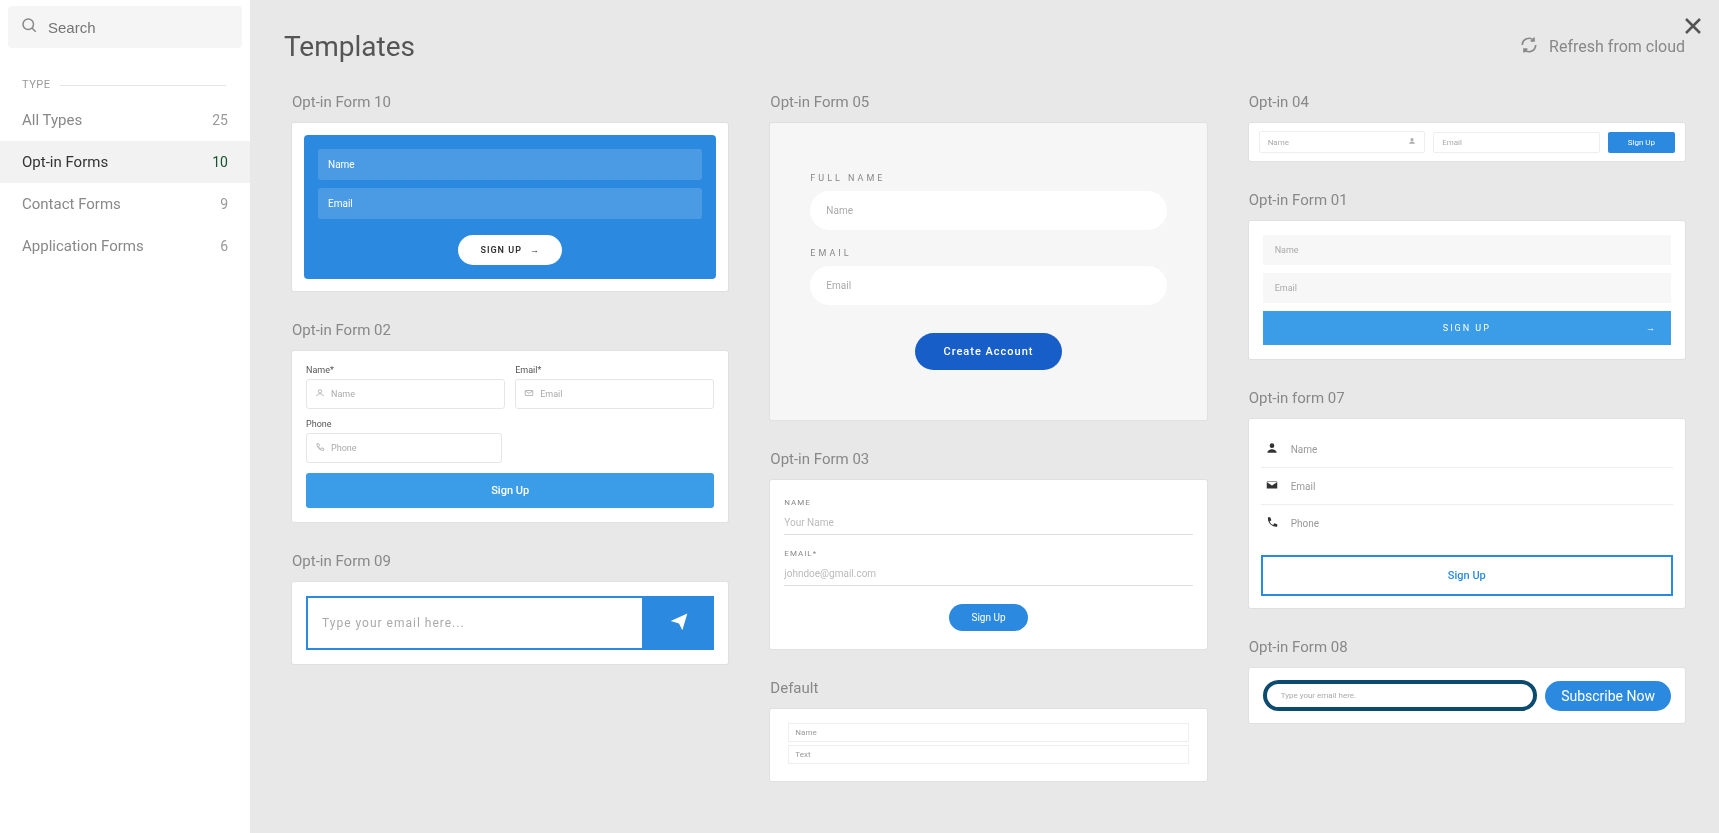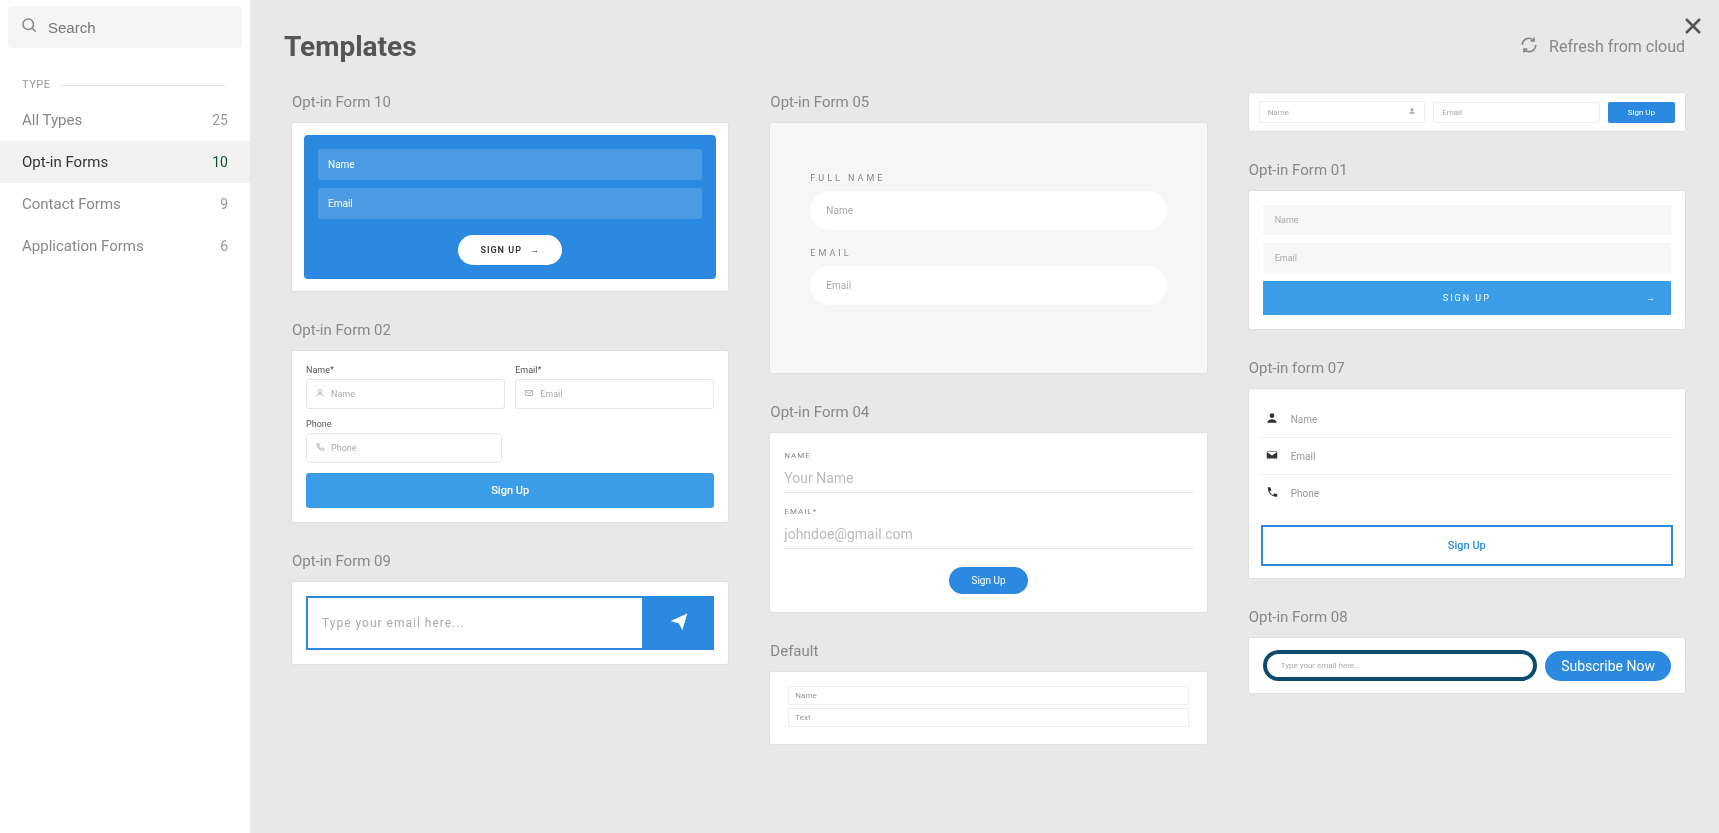--- a/index.html
+++ b/index.html
@@ -79,21 +79,21 @@
   position: relative;
 }
 .header-row {
   display: flex;
   justify-content: space-between;
   align-items: center;
   margin-bottom: 30px;
 }
 .page-title {
   font-size: 28px;
-  font-weight: 700;
+  font-weight: 400;
   color: #555;
 }
 .refresh {
   display: flex;
   align-items: center;
   gap: 10px;
   color: #888;
   font-size: 16px;
   cursor: pointer;
 }
@@ -228,21 +228,21 @@
 }
 .tpl05-btnwrap { text-align: center; }
 
 
 .tpl03 { padding: 18px 14px; }
 .tpl03-label { font-size: 8px; letter-spacing: 1px; color: #888; margin-bottom: 4px;}
 .tpl03-field {
   border: none;
   border-bottom: 1px solid #ddd;
   padding: 6px 0;
-  font-size: 14px;
+  font-size: 10px;
   color: #bbb;
   margin-bottom: 14px;
 }
 .tpl03-btn {
   background: #2b8ae0;
   color: #fff;
   border-radius: 18px;
   padding: 8px 22px;
   font-size: 10px;
   display: inline-block;
@@ -470,25 +470,28 @@
 
       <div class="col">
 
         <div class="card">
           <div class="card-title">Opt-in Form 05</div>
           <div class="preview tpl05">
             <div class="tpl05-label">FULL NAME</div>
             <div class="tpl05-field">Name</div>
             <div class="tpl05-label">EMAIL</div>
             <div class="tpl05-field">Email</div>
-          </div>
-        </div>
-
-        <div class="card">
-          <div class="card-title">Opt-in Form 04</div>
+            <div class="tpl05-btnwrap">
+              <div class="tpl05-btn">Create Account</div>
+            </div>
+          </div>
+        </div>
+
+        <div class="card">
+          <div class="card-title">Opt-in Form 03</div>
           <div class="preview tpl03">
             <div class="tpl03-label">NAME</div>
             <div class="tpl03-field">Your Name</div>
             <div class="tpl03-label">EMAIL*</div>
             <div class="tpl03-field">johndoe@gmail.com</div>
             <div class="tpl03-btnwrap">
               <div class="tpl03-btn">Sign Up</div>
             </div>
           </div>
         </div>
@@ -499,20 +502,21 @@
             <div class="tpldef-field">Name</div>
             <div class="tpldef-field">Text</div>
           </div>
         </div>
 
       </div>
 
       <div class="col">
 
         <div class="card">
+          <div class="card-title">Opt-in 04</div>
           <div class="preview tpl04">
             <div class="tpl04-field">
               <span>Name</span>
               <span><svg viewBox="0 0 24 24">
                     <circle cx="12" cy="8" r="4"></circle>
                     <path d="M4 20c0-4 4-6 8-6s8 2 8 6"></path>
                   </svg></span>
             </div>
             <div class="tpl04-field">
               <span>Email</span>

